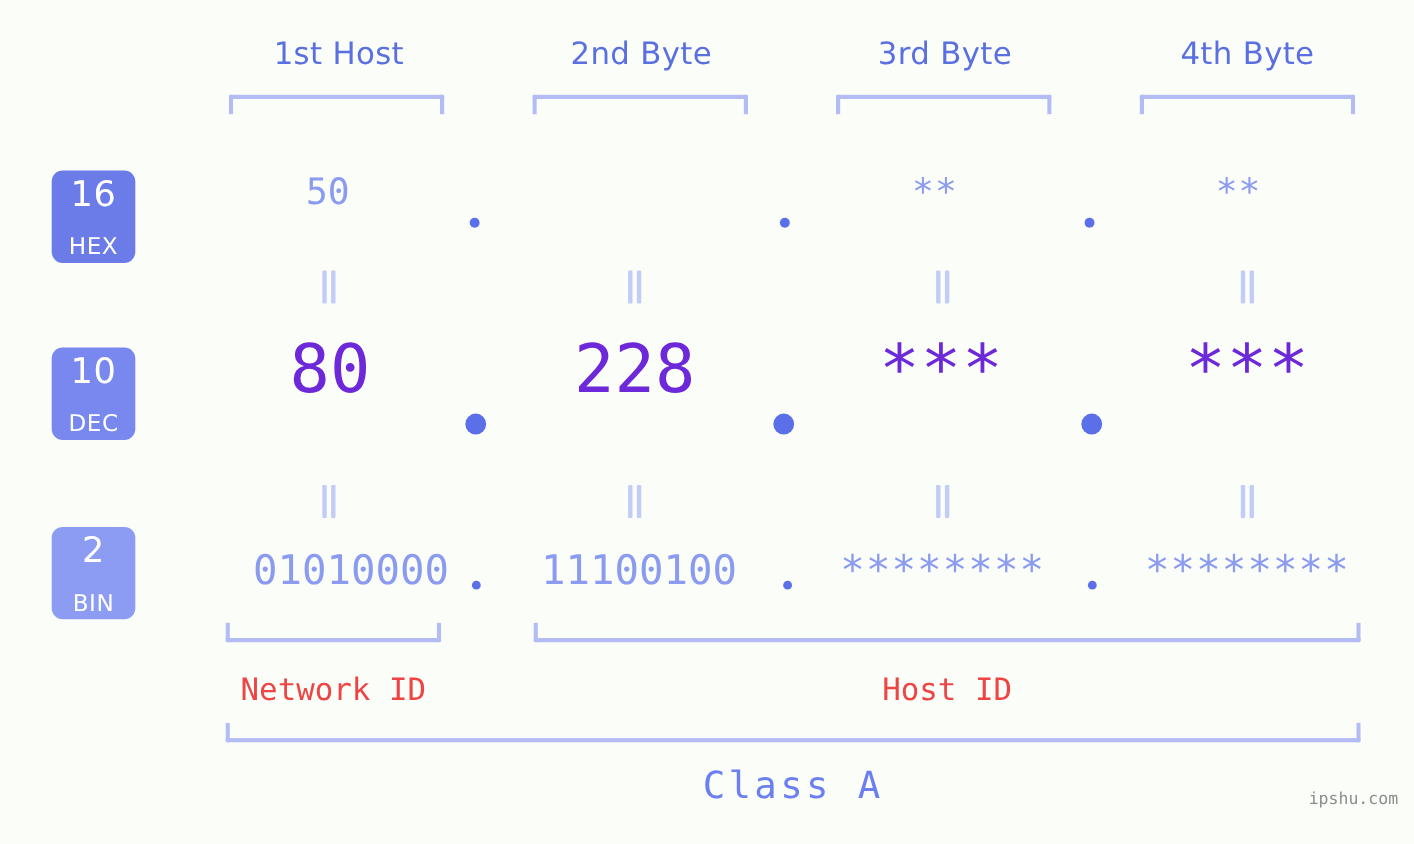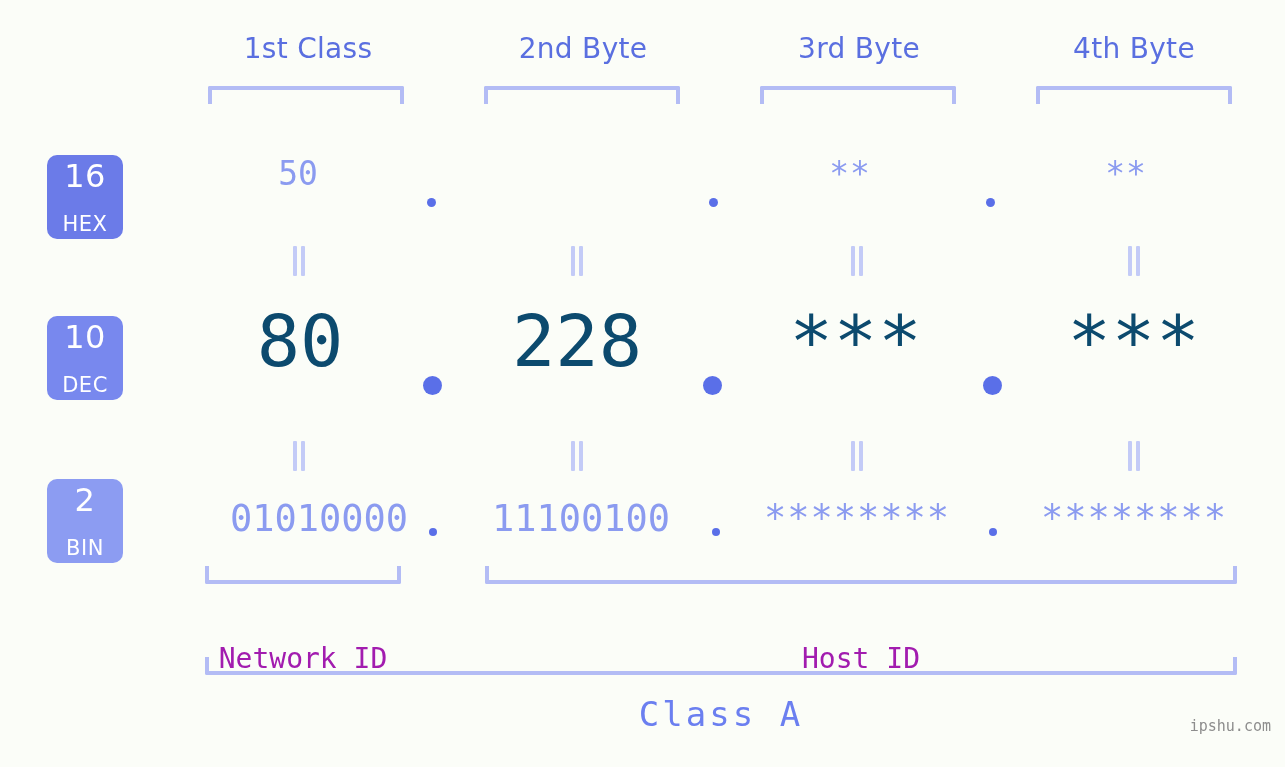--- a/index.html
+++ b/index.html
@@ -86,21 +86,21 @@
   
   .cell {
     position: absolute;
     text-align: center;
     white-space: nowrap;
     font-family: "DejaVu Sans Mono", monospace;
     color: #6b7ff0;
     line-height: 1;
   }
   .cell.hex  { font-size: 33px; color: #8b9bf0; font-weight: 400; }
-  .cell.dec  { font-size: 72px; color: #0c4a6e; font-weight: 400; }
+  .cell.dec  { font-size: 61px; color: #6d28d9; font-weight: 400; }
   .cell.bin  { font-size: 37px; color: #8b9bf0; font-weight: 400; }
 
   .cell.masked { letter-spacing: 1px; }
 
   
   .dot {
     position: absolute;
     border-radius: 50%;
     background: #5a6fe8;
   }
@@ -125,23 +125,22 @@
   .eqmark span:nth-child(1) { left: 2px; }
   .eqmark span:nth-child(2) { left: 10px; }
 
   
   .section-label {
     position: absolute;
     text-align: center;
     white-space: nowrap;
     font-family: "DejaVu Sans Mono", monospace;
     font-size: 28px;
-    color: #a21caf;
-    line-height: 1;
-    margin-top: 32px;
+    color: #ef4444;
+    line-height: 1;
   }
   .class-label {
     position: absolute;
     text-align: center;
     white-space: nowrap;
     font-family: "DejaVu Sans Mono", monospace;
     font-size: 34px;
     color: #6b7ff0;
     letter-spacing: 3px;
     line-height: 1;
@@ -156,21 +155,21 @@
     font-size: 15px;
     color: #8d8d8d;
     white-space: nowrap;
   }
 </style>
 </head>
 <body>
 
 <div id="stage">
 
-  <div class="byte-label" style="left:188px;">1st Class</div>
+  <div class="byte-label" style="left:188px;">1st Host</div>
   <div class="byte-label" style="left:463px;">2nd Byte</div>
   <div class="byte-label" style="left:739px;">3rd Byte</div>
   <div class="byte-label" style="left:1014px;">4th Byte</div>
 
   <div class="bracket-down" style="left:208px; top:86px; width:196px;"></div>
   <div class="bracket-down" style="left:484px; top:86px; width:196px;"></div>
   <div class="bracket-down" style="left:760px; top:86px; width:196px;"></div>
   <div class="bracket-down" style="left:1036px; top:86px; width:196px;"></div>
 
   <div class="badge" style="left:47px; top:155px; background:#6b7be8;">

